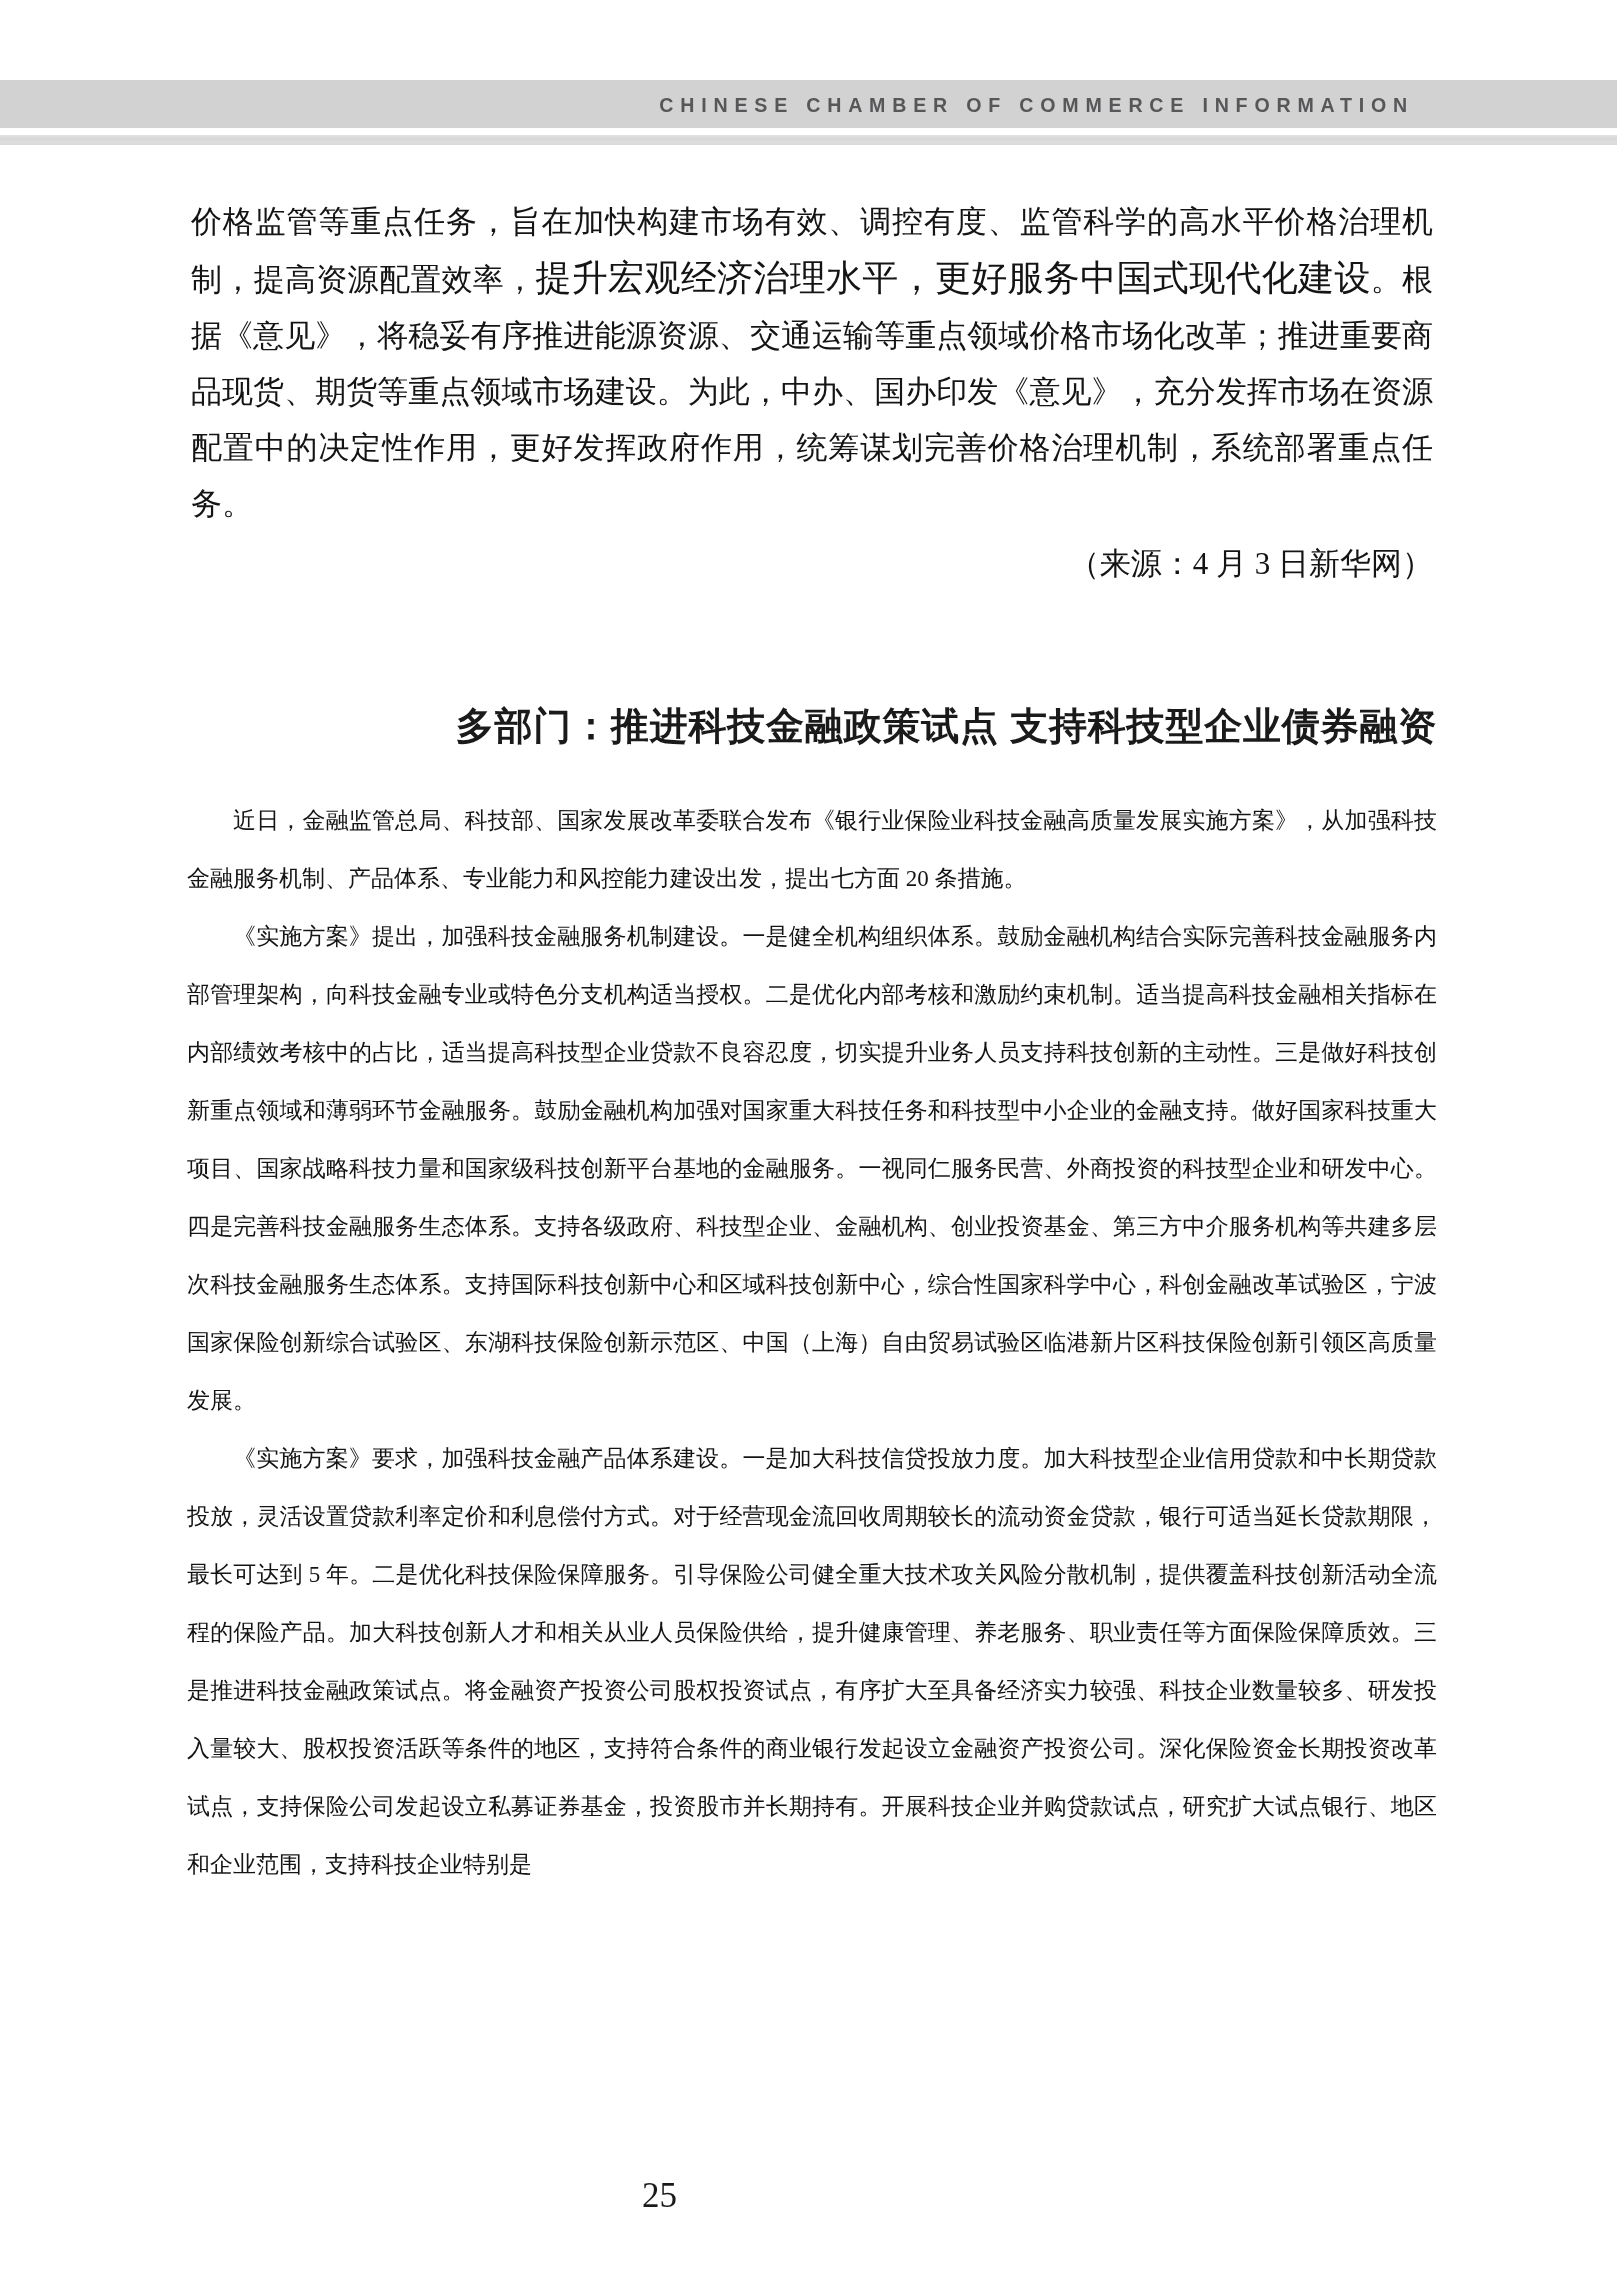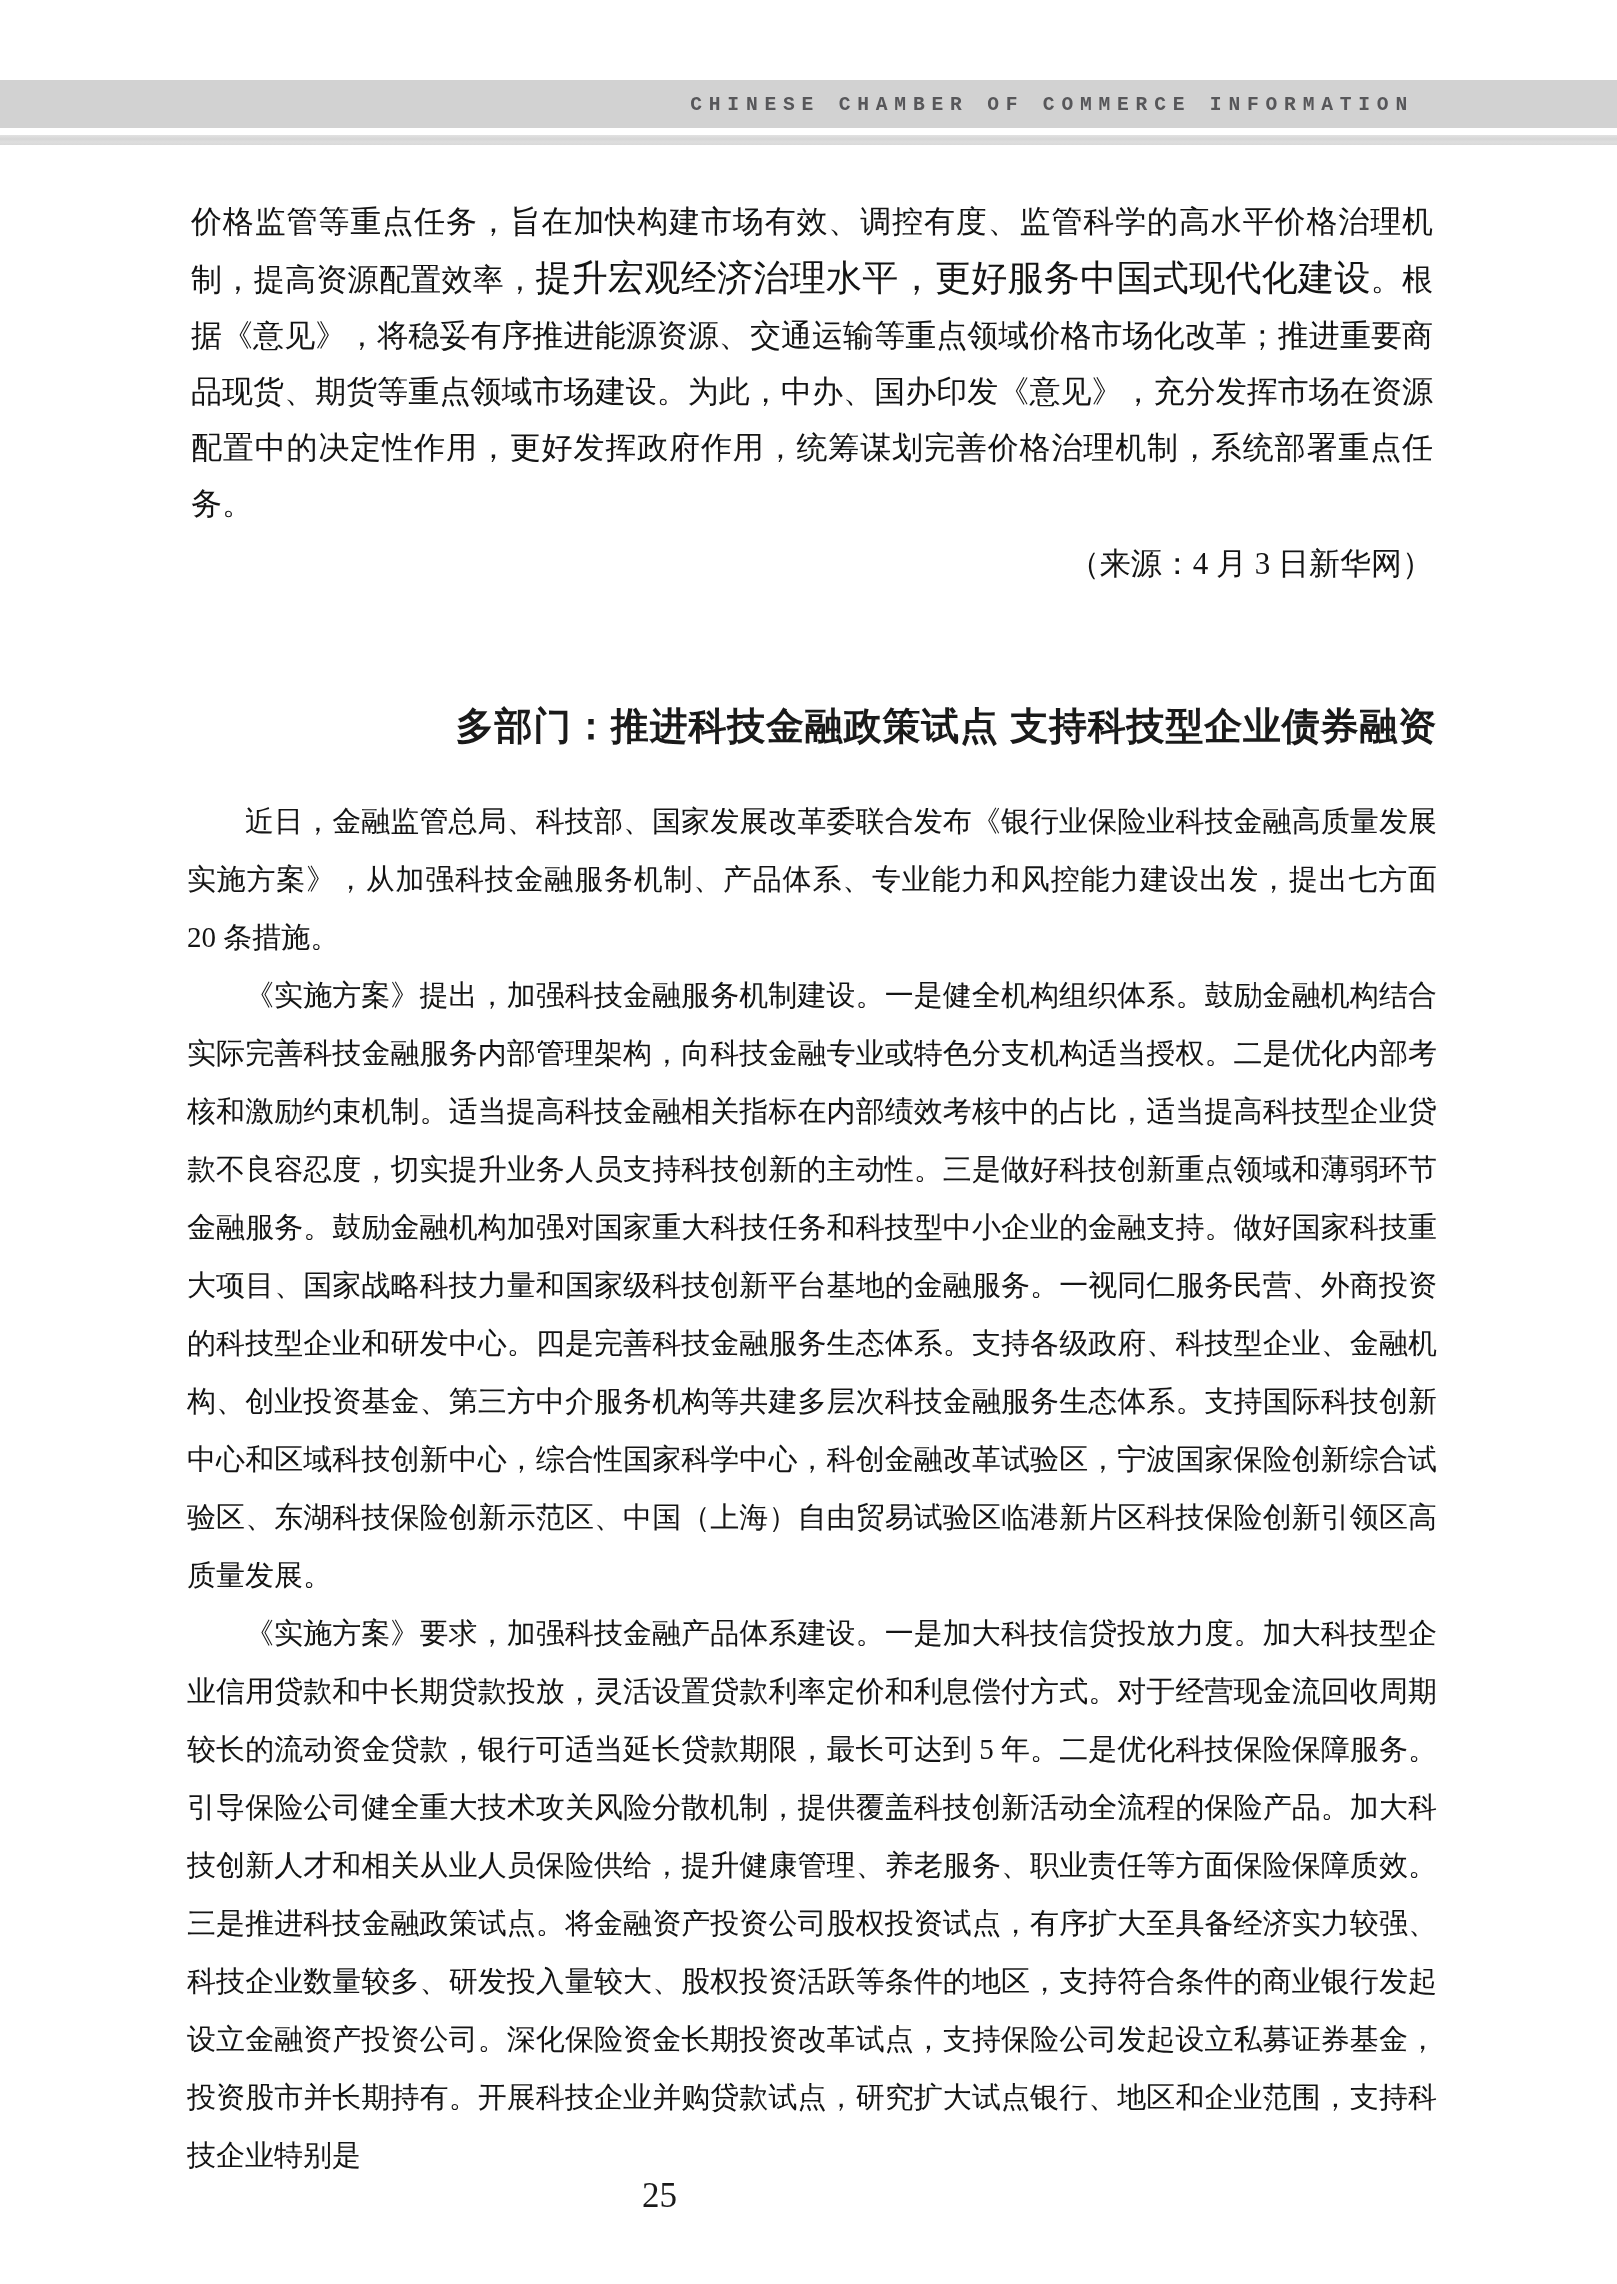--- a/index.html
+++ b/index.html
@@ -18,21 +18,21 @@
   .banner {
     position: absolute; top: 80px; left: 0;
     width: 1617px; height: 48px;
     background: #d2d2d2;
   }
   .banner-text {
     display: block;
     height: 48px; line-height: 50px;
     text-align: right;
     padding-right: 203px;
-    font-family: Liberation Mono, monospace;
+    font-family: Liberation Sans, sans-serif;
     font-size: 19.6px;
     font-weight: bold;
     letter-spacing: 6.8px;
     color: #57575a;
     white-space: nowrap;
   }
   .banner-band {
     position: absolute; top: 135px; left: 0;
     width: 1617px; height: 9.8px;
     background: linear-gradient(#e2e2e2 0%, #d6d6d6 40%, #dedede 70%, #d9d9d9 100%);
@@ -44,21 +44,21 @@
   }
   p.body-par {
     margin: 4px;
     font-size: 31px;
     line-height: 56px;
     text-align: justify;
     text-justify: inter-ideograph;
   }
   p.body-par2 {
     margin: 0;
-    font-size: 29px;
+    font-size: 23px;
     line-height: 58px;
     text-align: justify;
     text-justify: inter-ideograph;
     text-indent: 2em;
   }
   .em-large {
     font-size: 36px;
   }
   .source-line {
     margin: 4px;

